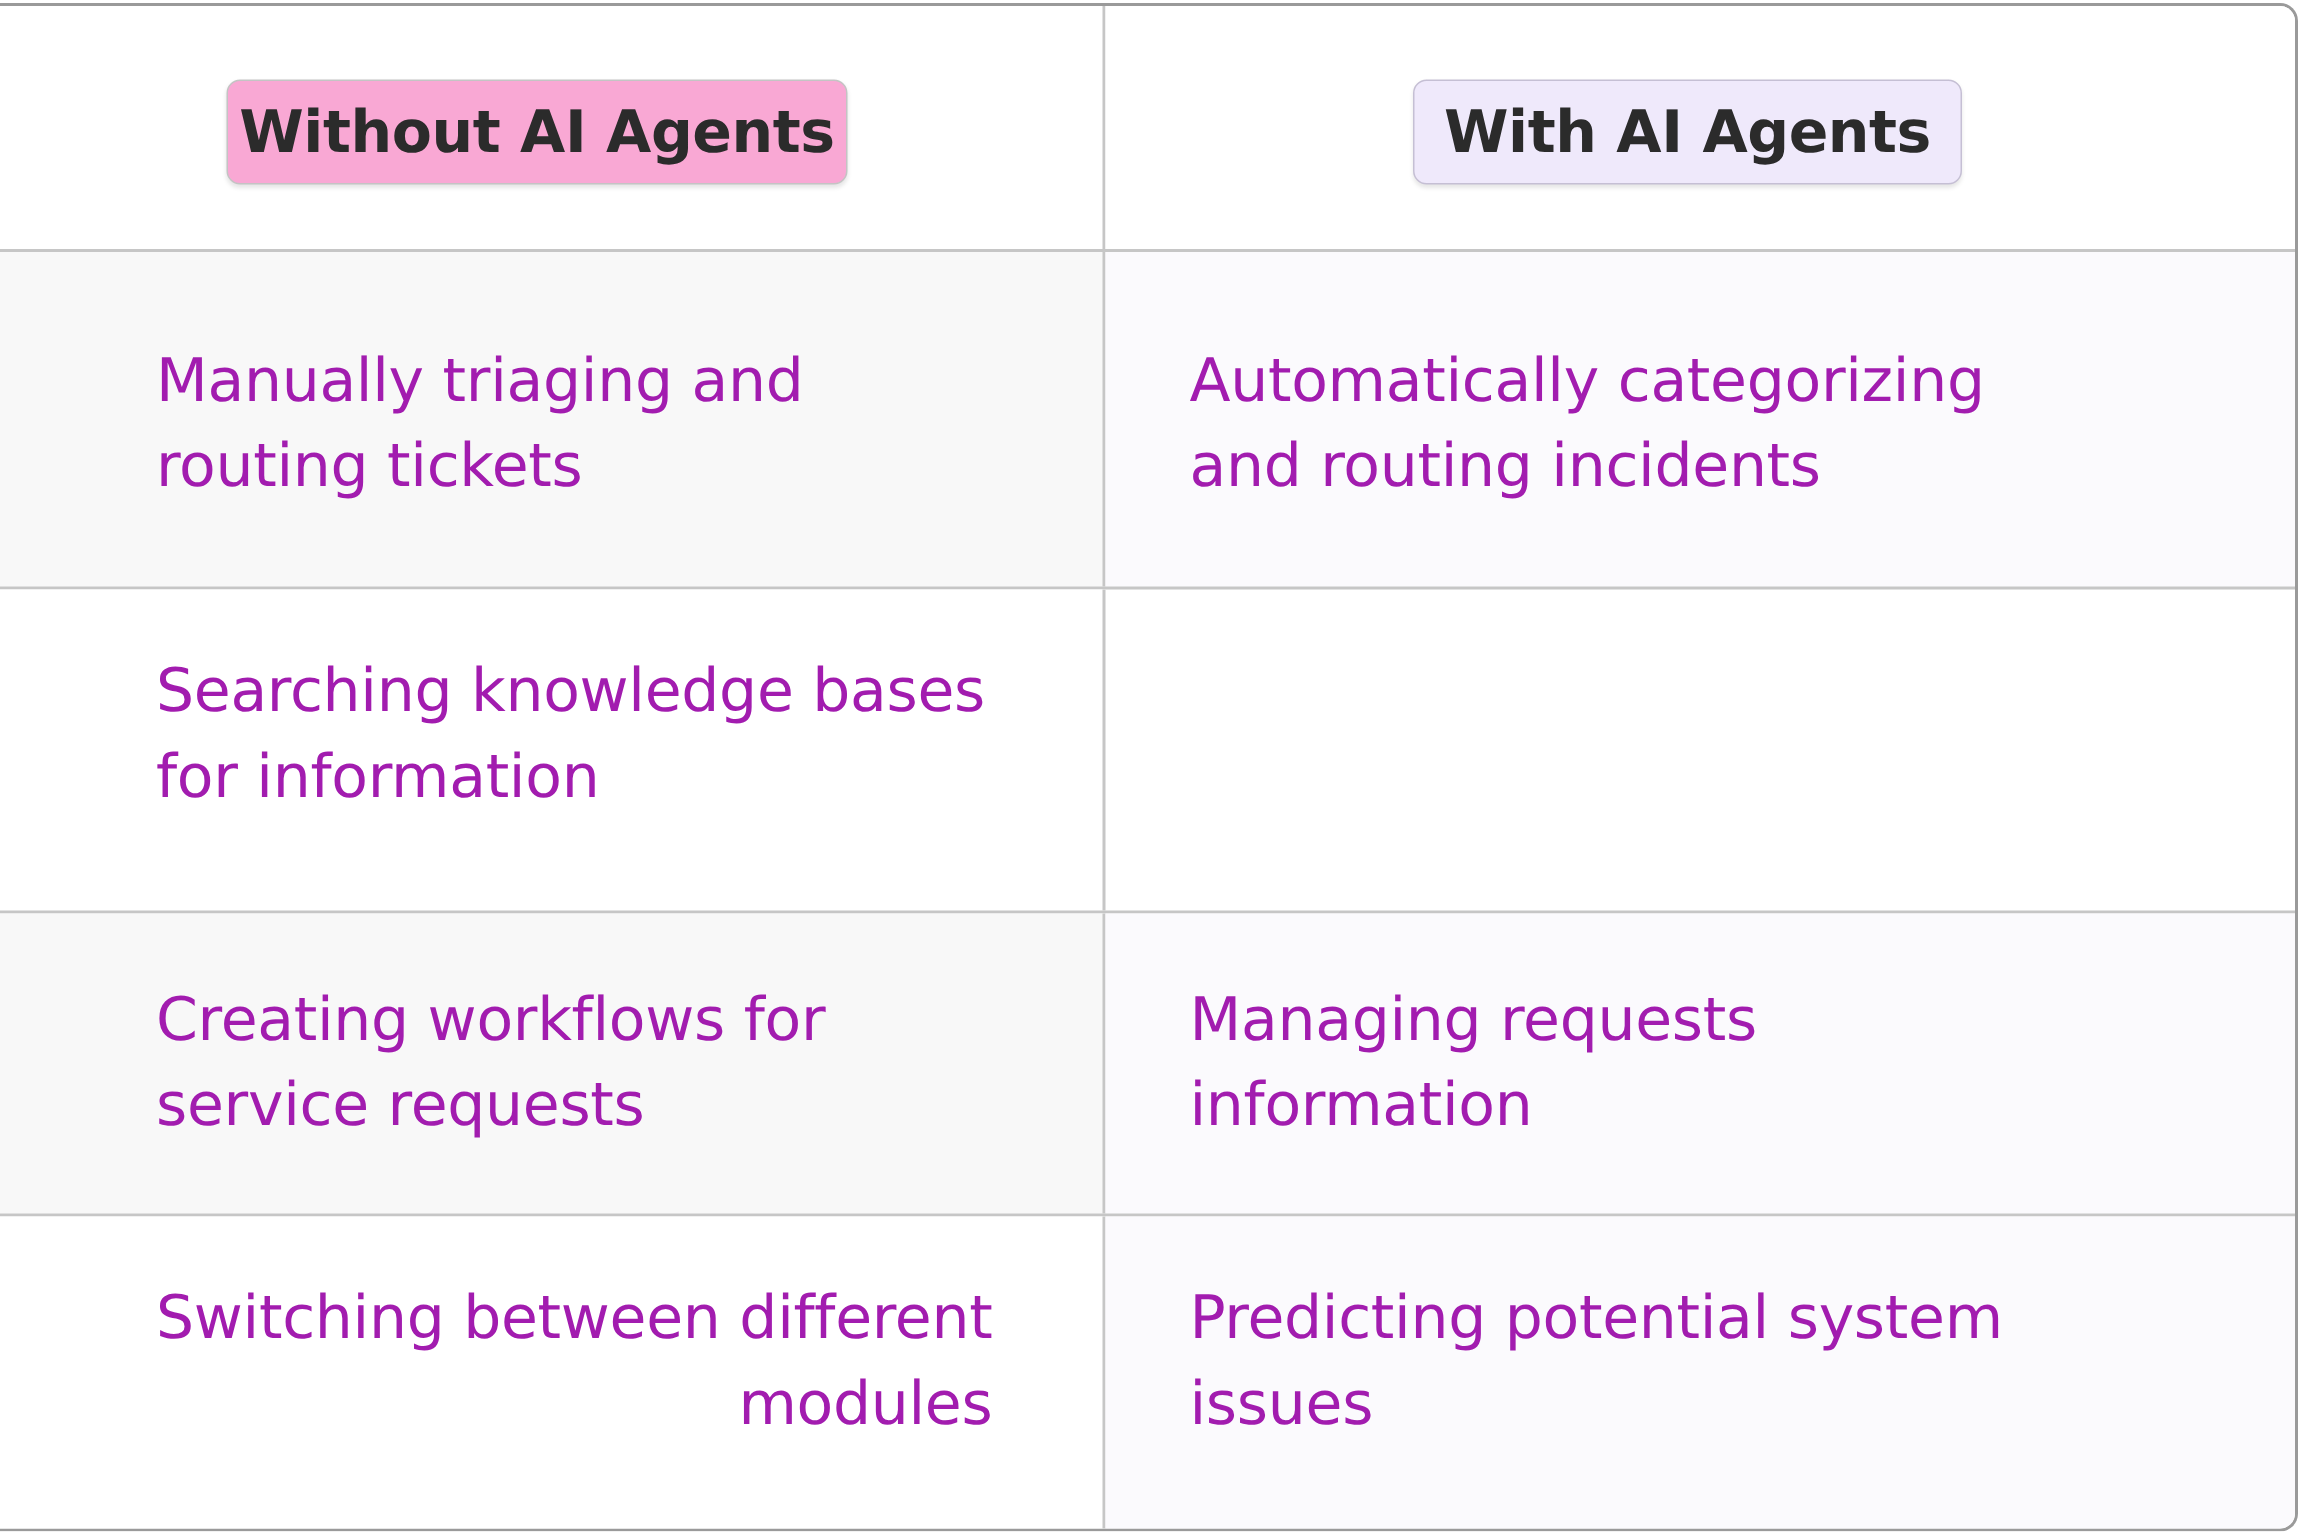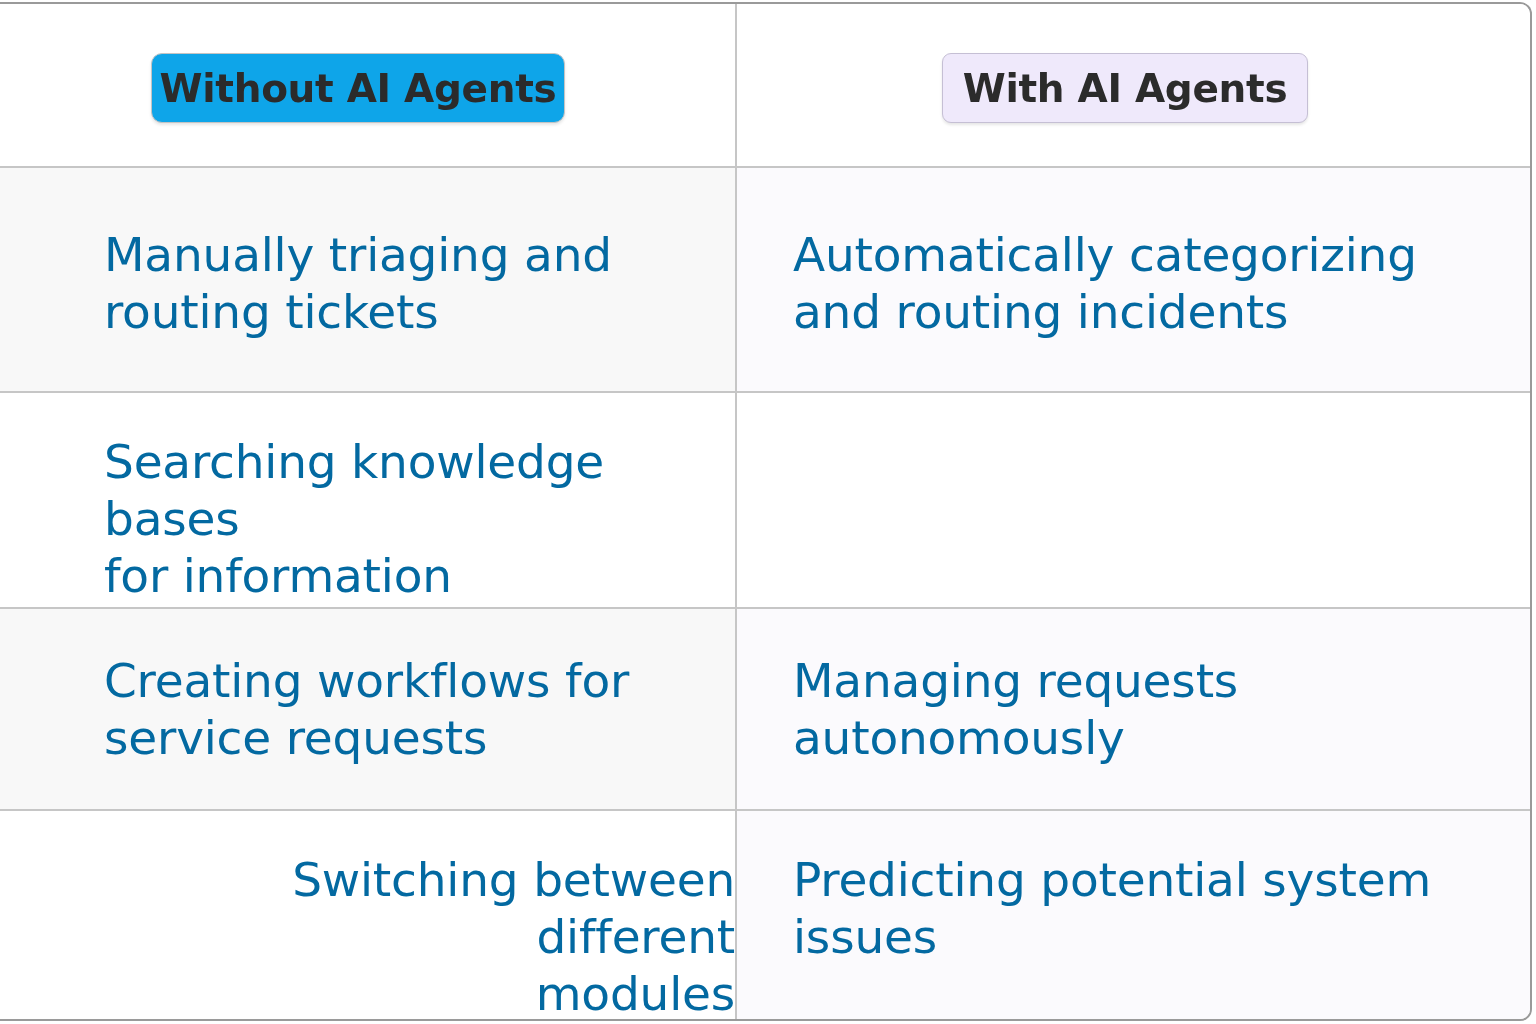--- a/index.html
+++ b/index.html
@@ -54,28 +54,28 @@
       box-shadow: 0 2px 3px rgba(0,0,0,0.10);
       display: flex;
       align-items: center;
       justify-content: center;
       font-weight: bold;
       font-size: 39px;
       letter-spacing: -0.3px;
       color: #2b2b2b;
       white-space: nowrap;
     }
-    .pill.without { left: 155px; width: 414px; background: #0ea5e9; border-radius: 11px; }
+    .pill.without { left: 155px; width: 414px; background: #f9a8d4; }
     .pill.with { left: 205px; width: 366px; background: #efe9fb; border-color: #c5bfd4; }
 
     .text {
       position: absolute;
-      font-size: 47px;
+      font-size: 40px;
       line-height: 57px;
-      color: #0369a1;
+      color: #a21caf;
       letter-spacing: -0.2px;
       white-space: pre-line;
     }
     .cell.left .text { left: 108px; }
     .cell.right .text { left: 56px; }
   </style>
 </head>
 <body>
 
 <div class="table">
@@ -107,21 +107,21 @@
     </div>
   </div>
 
   <div class="row shade" style="top:603px; height:202px;">
     <div class="cell left">
       <div class="text" style="top:43px;">Creating workflows for
 service requests</div>
     </div>
     <div class="cell right">
       <div class="text" style="top:43px;">Managing requests
-autonomously</div>
+information</div>
     </div>
   </div>
 
   <div class="row plain" style="top:805px; height:214px;">
     <div class="cell left">
       <div class="text" style="top:40px;text-align:right;">Switching between different
 modules</div>
     </div>
     <div class="cell right">
       <div class="text" style="top:40px;">Predicting potential system

